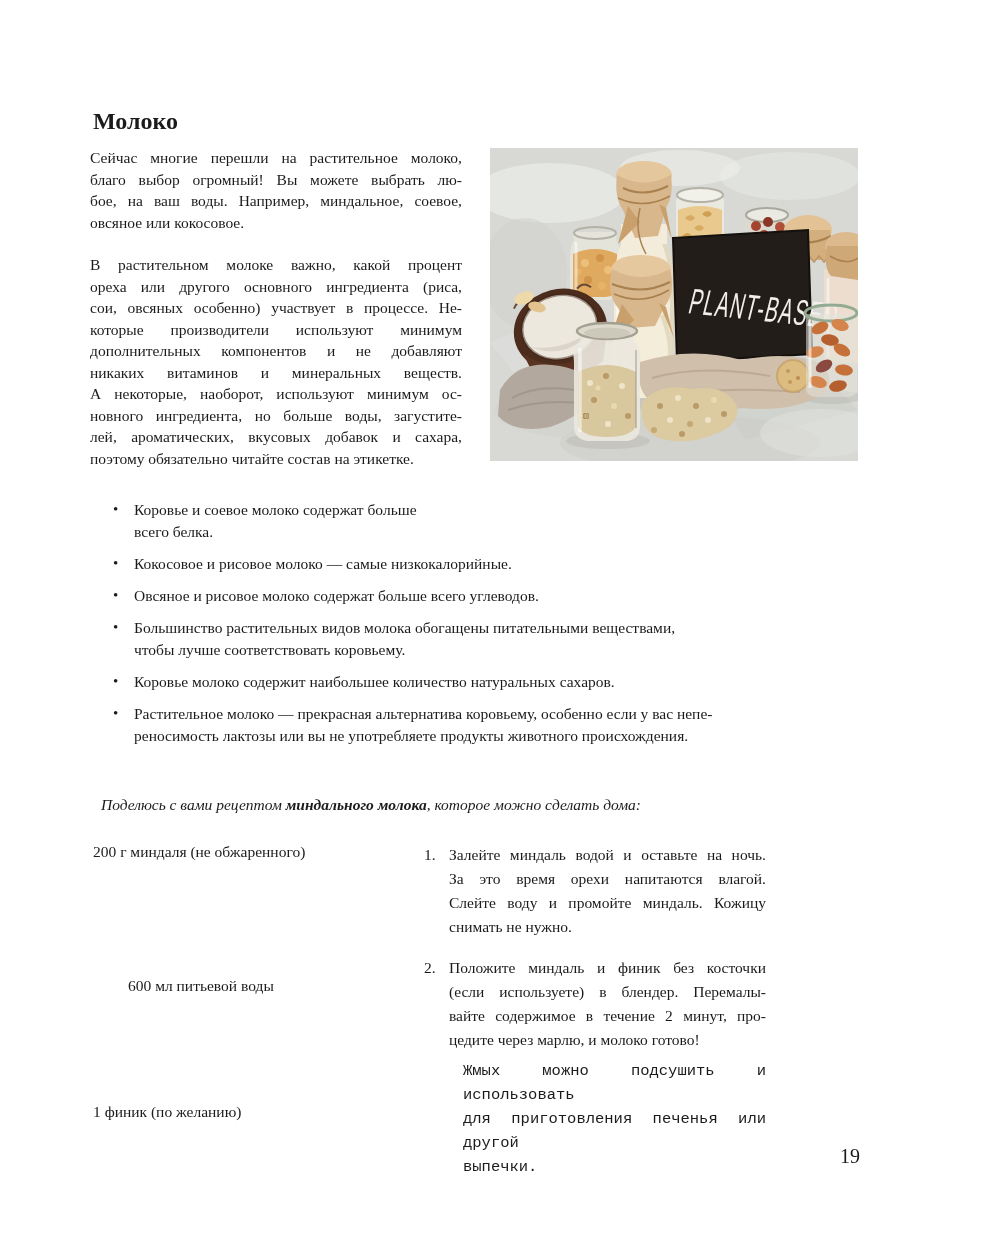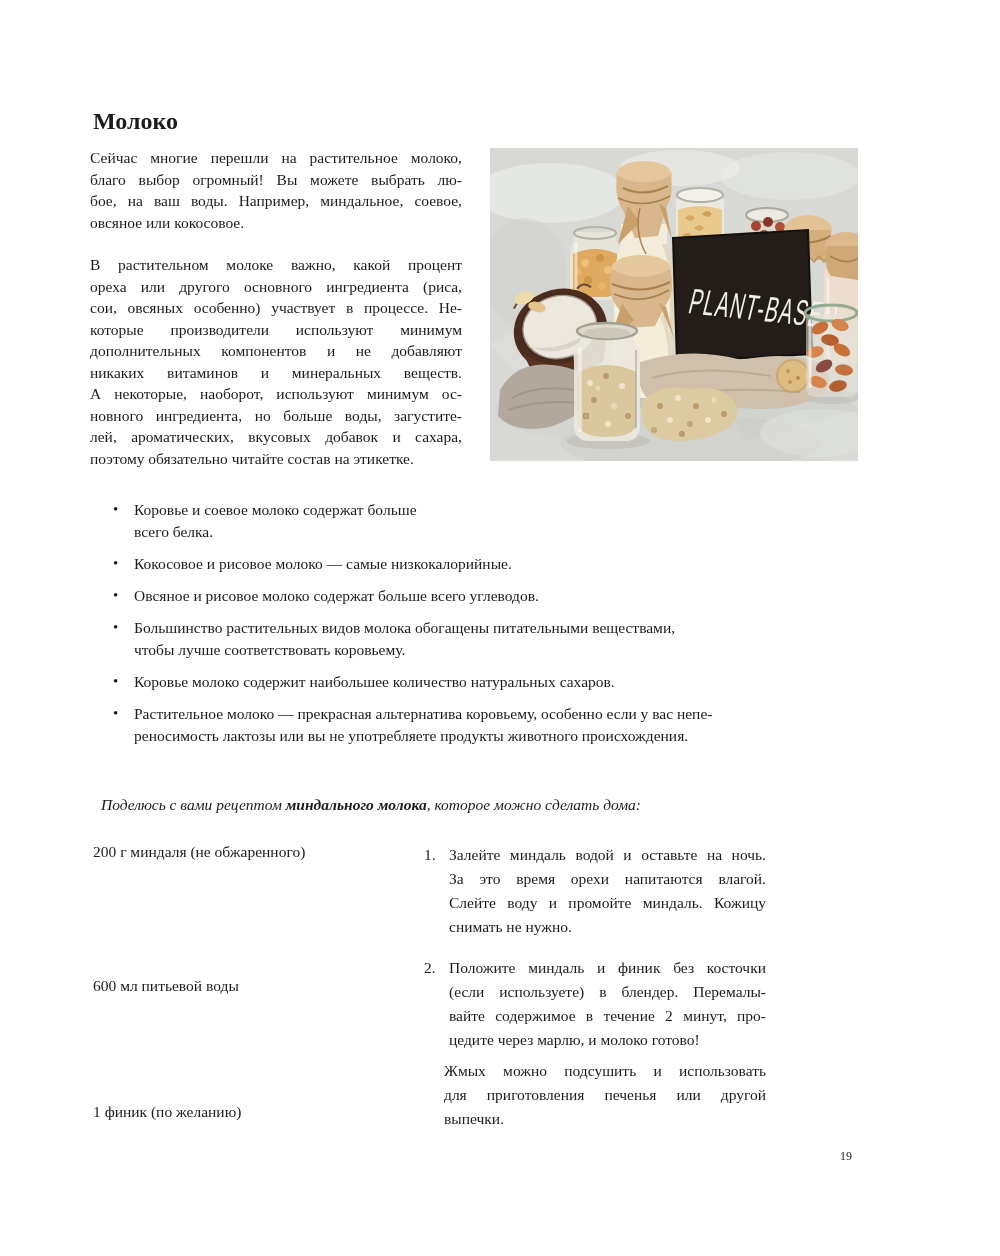--- a/index.html
+++ b/index.html
@@ -29,28 +29,28 @@
   }
   .bullets li { position:relative; padding-left:25px; margin-bottom:10px; }
   .bullets li::before {
     content:"\2022"; position:absolute; left:4px; top:-1px; font-size:15px;
   }
   .bullet-text { white-space:pre-line; }
   .recipe-intro { left:93px; top:786px; width:682px; margin:8px;font-style:italic; }
   .recipe-intro strong { font-weight:bold; }
   .ingredient { left:93px; width:300px; }
   .ing1 { top:841px; }
-  .ing2 { top:975px; }
+  .ing2 { top:975px;margin-left:35px; }
   .ing3 { top:1101px; }
   .steps { left:424px; top:843px; width:342px; line-height:24px; }
   .step { position:relative; padding-left:25px; }
   .step + .step { margin-top:17px; }
   .step-num { position:absolute; left:0; top:0; }
-  .note { margin-top:7px; margin-left:20px; }
-  .page-number { left:840px; top:1146px; font-size:12px; }
+  .note { margin-top:7px; margin-left:39px;font-family:Liberation Mono, monospace; }
+  .page-number { left:840px; top:1146px; font-size:20px; }
 </style>
 </head>
 <body>
 
 <div class="page">
 
   <h1 class="abs page-title">Молоко</h1>
 
   <div class="abs col-narrow p1">
       <div class="jline">Сейчас многие перешли на растительное молоко,</div>

